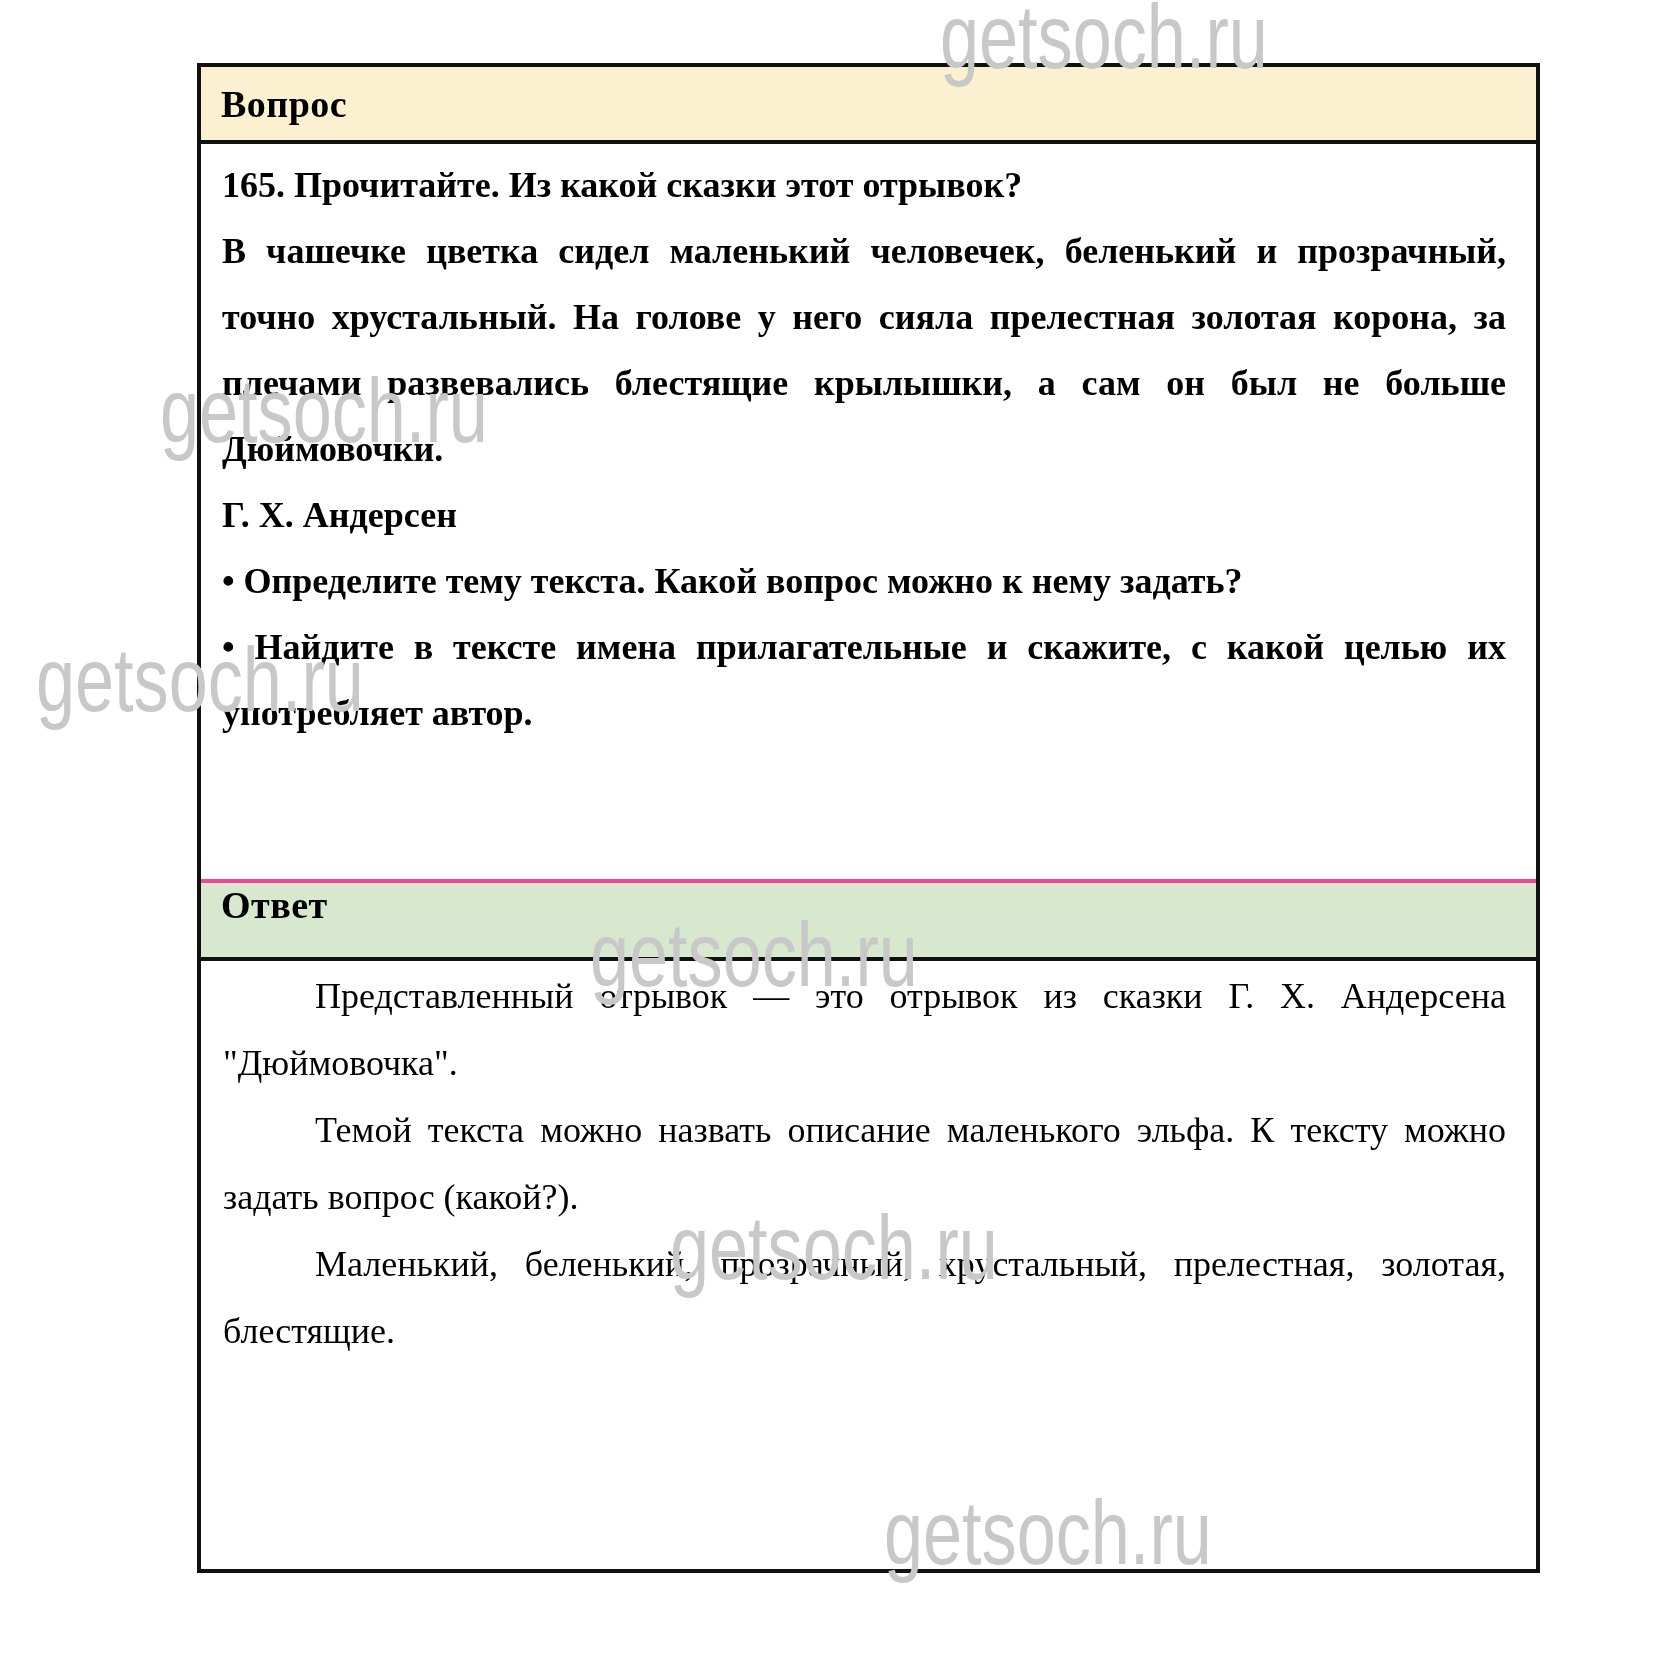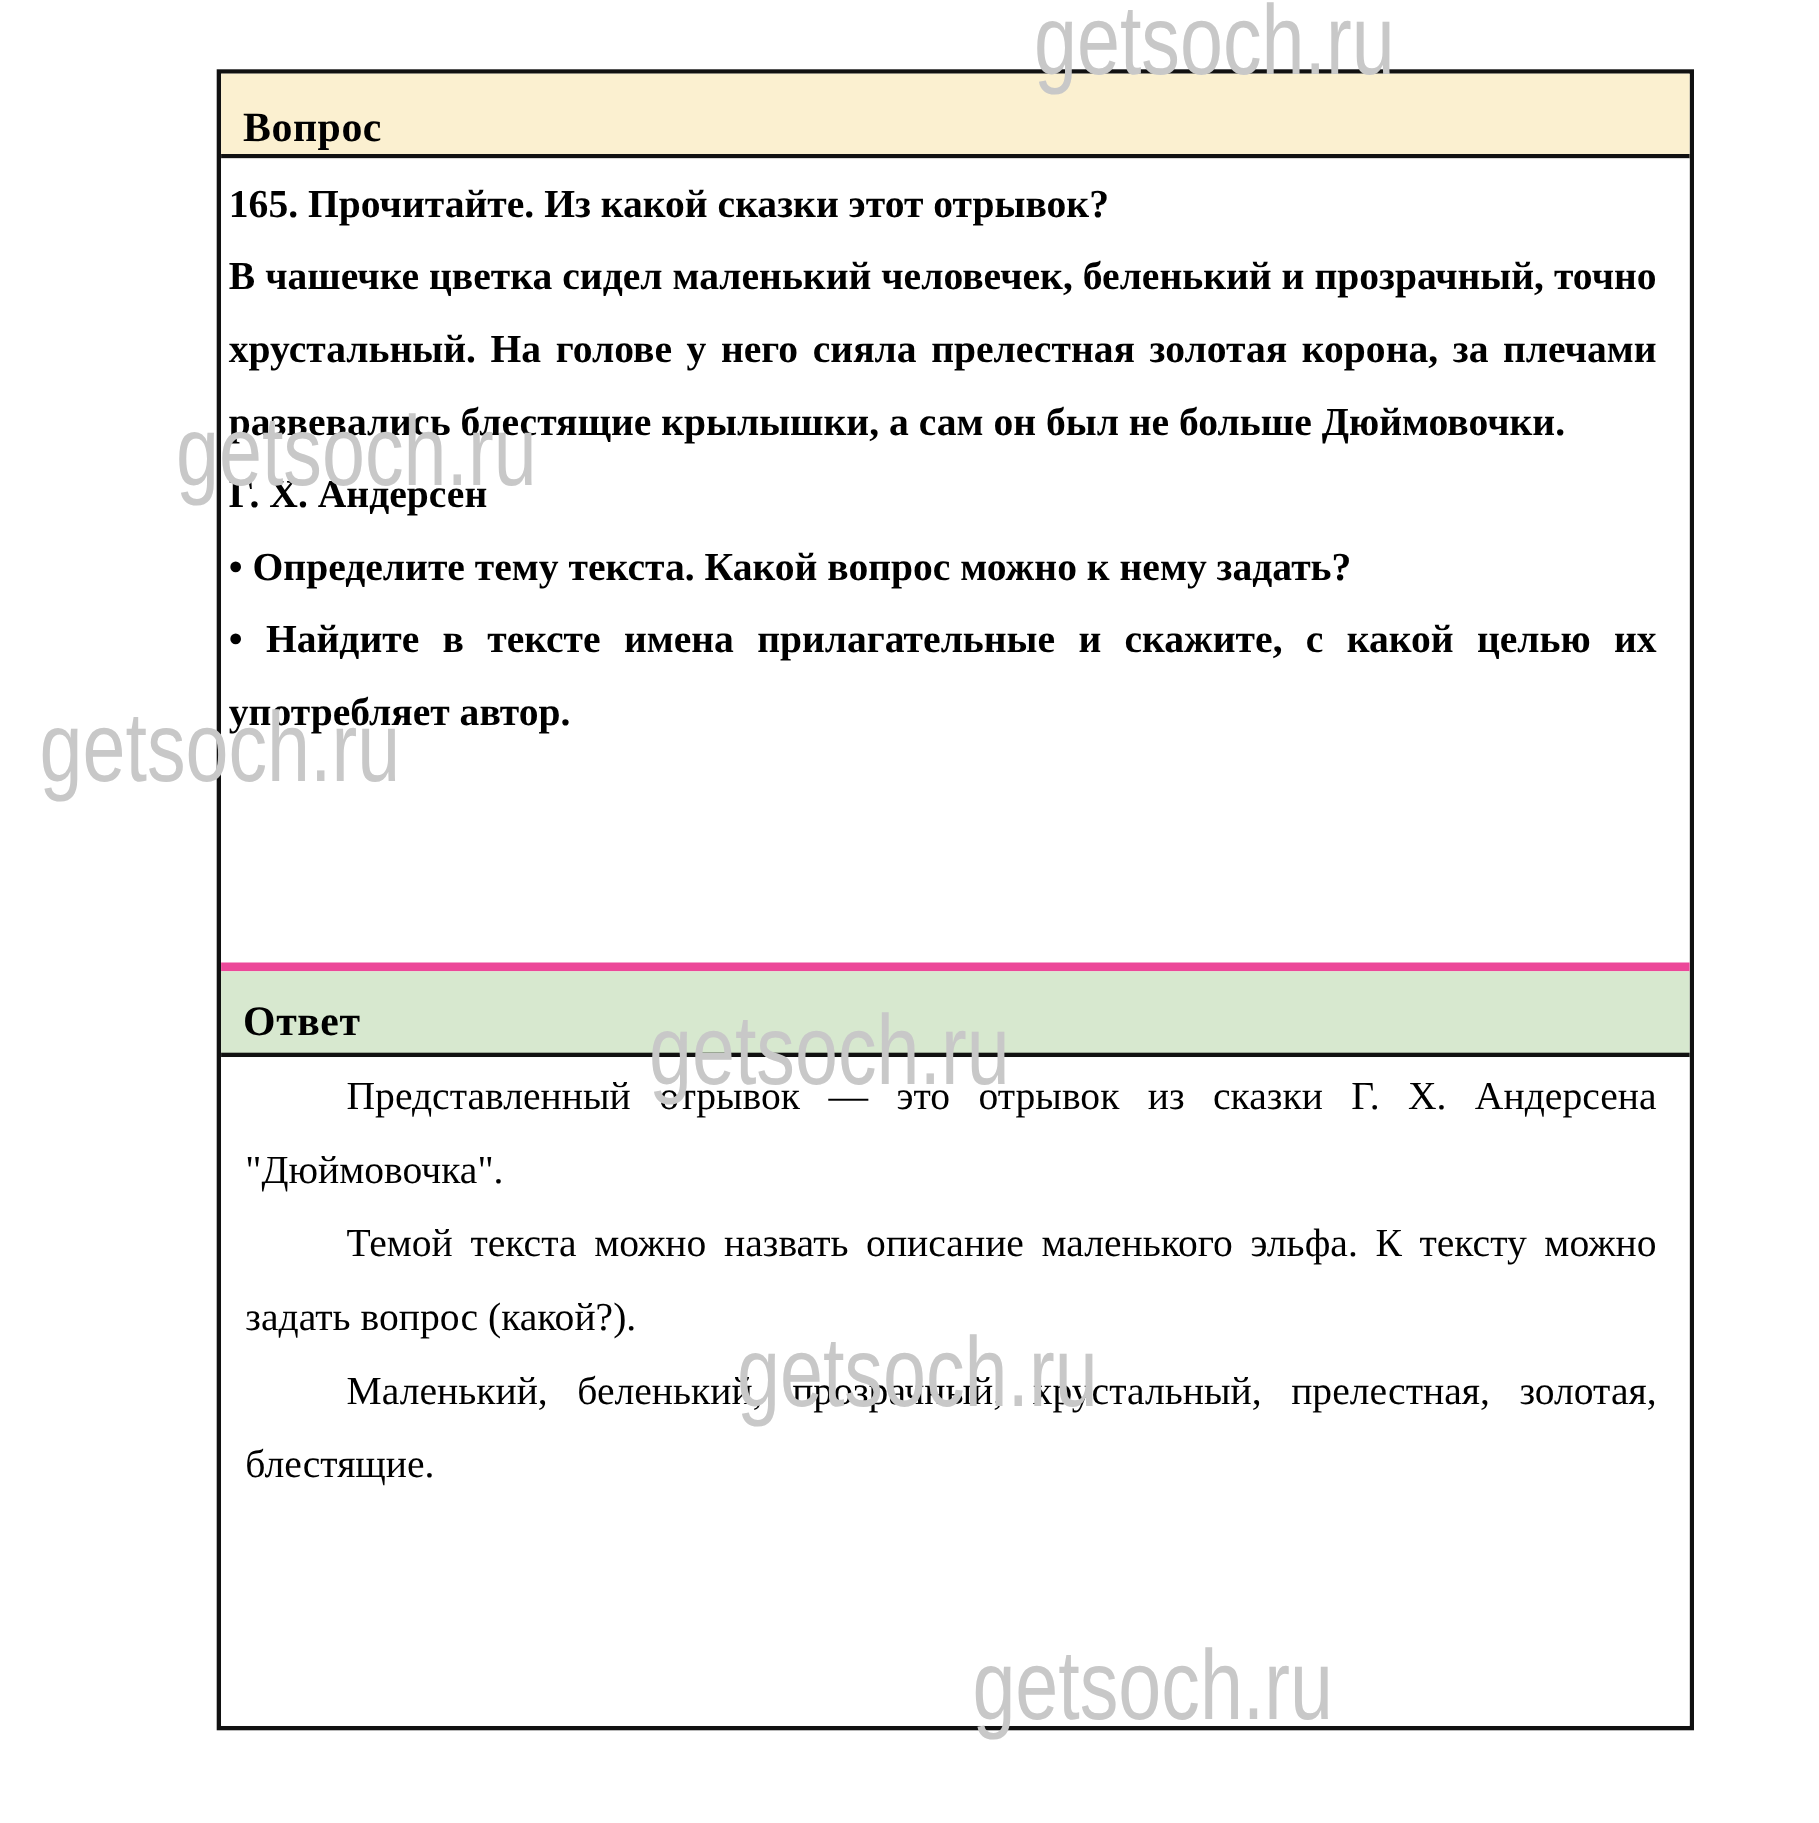--- a/index.html
+++ b/index.html
@@ -42,27 +42,26 @@
     border-bottom: 4px solid #111111;
     background: #d7e8cf;
     display: flex;
     align-items: flex-start;
     padding-left: 20px;
   }
   .header-label {
     font-weight: bold;
     font-size: 38px;
     letter-spacing: 0.5px;
-    margin-top: 24px;
   }
 
   .question-body {
     height: 739px;
-    border-bottom: 8px solid #ec4899;
-    padding: 8px 30px 0 7px;
+    border-bottom: 4px solid #ec4899;
+    padding: 8px 30px 0 21px;
     background: #ffffff;
   }
   .question-body p {
     margin: 0;
     font-size: 36px;
     font-weight: bold;
     line-height: 66px;
     text-align: justify;
   }
 

